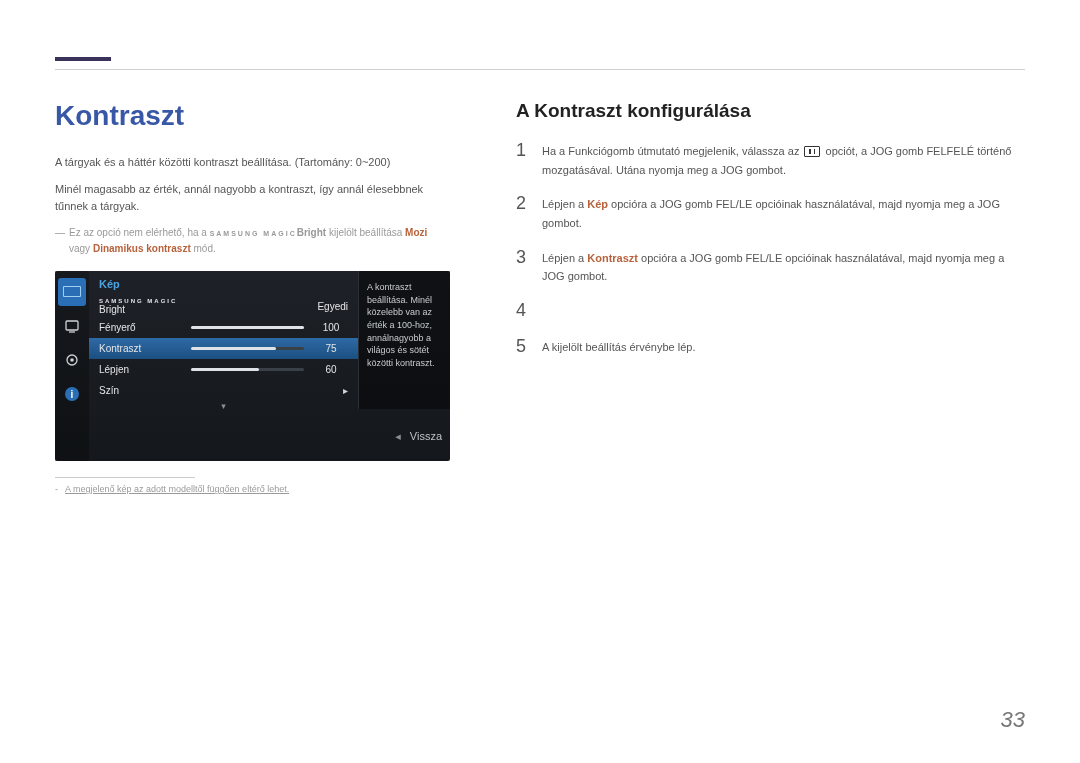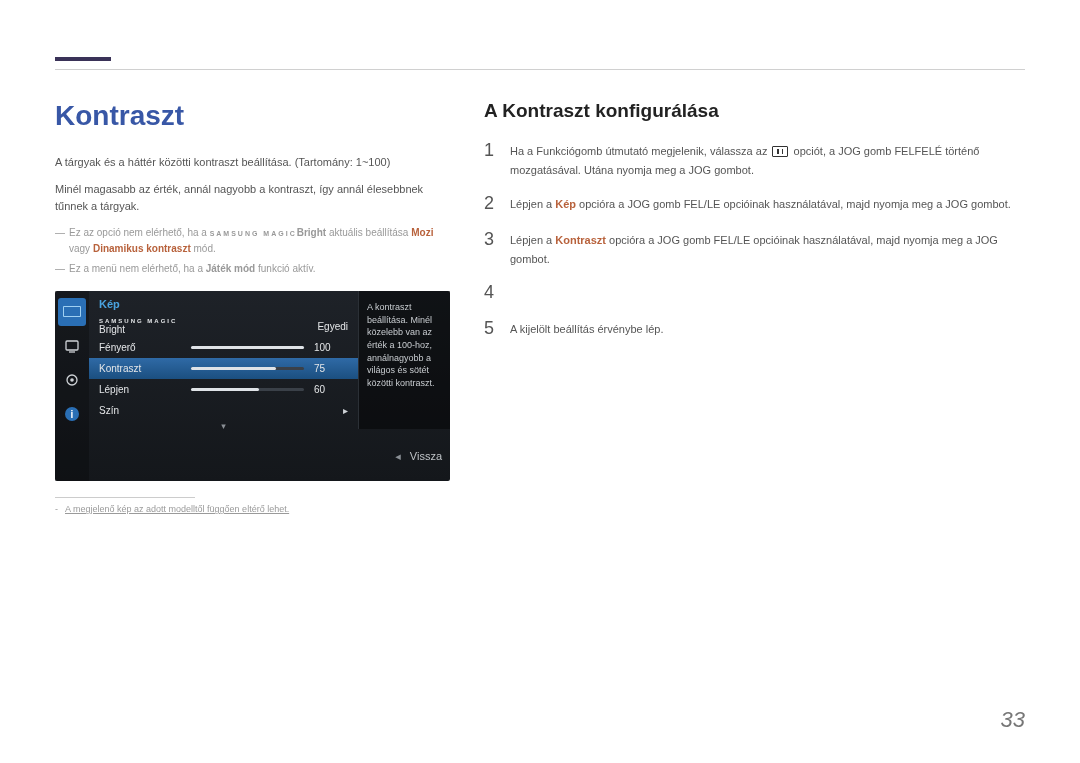--- a/index.html
+++ b/index.html
@@ -21,24 +21,24 @@
     position: absolute;
     left: 55px; top: 69px;
     width: 970px; height: 1px;
     background: #d0d0d0;
   }
   .columns {
     position: absolute;
     left: 55px; top: 100px;
     width: 970px;
     display: flex;
-    gap: 44px;
+    gap: 66px;
   }
   .col-left { width: 385px; }
-  .col-right { flex: 1; }
+  .col-right { flex: 1; margin-left: 10px; }
   h1 {
     font-size: 28px;
     color: #3857a6;
     font-weight: 600;
     margin-bottom: 22px;
   }
   h2 {
     font-size: 19px;
     color: #222;
     font-weight: 600;
@@ -111,21 +111,21 @@
     display: flex;
     height: 21px;
     align-items: center;
     padding: 0 10px;
   }
   .osd-row.sel { background: linear-gradient(#2f6aa6, #1b4f80); }
   .osd-row.disabled { color: #6a7077; }
   .osd-label { flex: 0 0 92px; }
   .osd-bar-wrap { flex: 1; height: 3px; background: #3a4048; border-radius: 2px; margin-right: 10px; position: relative; }
   .osd-bar-fill { height: 100%; background: #dfe3e7; border-radius: 2px; }
-  .osd-val { width: 34px; text-align: left; }
+  .osd-val { width: 34px; text-align: center; }
   .osd-right { width: 28px; text-align: right; color: #cfd3d7; }
   .osd-arrow { text-align: center; color: #8a8f95; height: 14px; font-size: 9px; }
   .osd-info {
     position: absolute;
     right: 0; top: 0;
     width: 92px;
     height: 138px;
     background: rgba(0,0,0,.45);
     border-left: 1px solid #2b3036;
     padding: 10px 8px;
@@ -191,28 +191,25 @@
 </head>
 <body>
 
 <div class="page-bar"></div>
 <div class="page-rule"></div>
 
 <div class="columns">
 
   <div class="col-left">
     <h1>Kontraszt</h1>
-    <p class="body">A tárgyak és a háttér közötti kontraszt beállítása. (Tartomány: 1~100)</p>
+    <p class="body">A tárgyak és a háttér közötti kontraszt beállítása. (Tartomány: 0~200)</p>
     <p class="body">Minél magasabb az érték, annál nagyobb a kontraszt, így annál élesebbnek tűnnek a tárgyak.</p>
 
     <p class="note">
-      <span>Ez az opció nem elérhető, ha a </span><span class="magic-logo">SAMSUNG MAGIC</span><span class="bold">Bright</span><span> aktuális beállítása </span><span class="hl">Mozi</span><span> vagy </span><span class="hl">Dinamikus kontraszt</span><span> mód.</span>
-    </p>
-    <p class="note">
-      <span>Ez a menü nem elérhető, ha a </span><span class="bold">Játék mód</span><span> funkció aktív.</span>
+      <span>Ez az opció nem elérhető, ha a </span><span class="magic-logo">SAMSUNG MAGIC</span><span class="bold">Bright</span><span> kijelölt beállítása </span><span class="hl">Mozi</span><span> vagy </span><span class="hl">Dinamikus kontraszt</span><span> mód.</span>
     </p>
 
     <div class="osd">
       <div class="osd-tabs">
         <div class="osd-tab active">
           <svg width="18" height="12">
               <rect x="0" y="0" width="18" height="11" rx="1" fill="#9fd0f2"></rect>
               <rect x="1" y="1" width="16" height="9" fill="#2a6fb5"></rect>
             </svg>
         </div>

